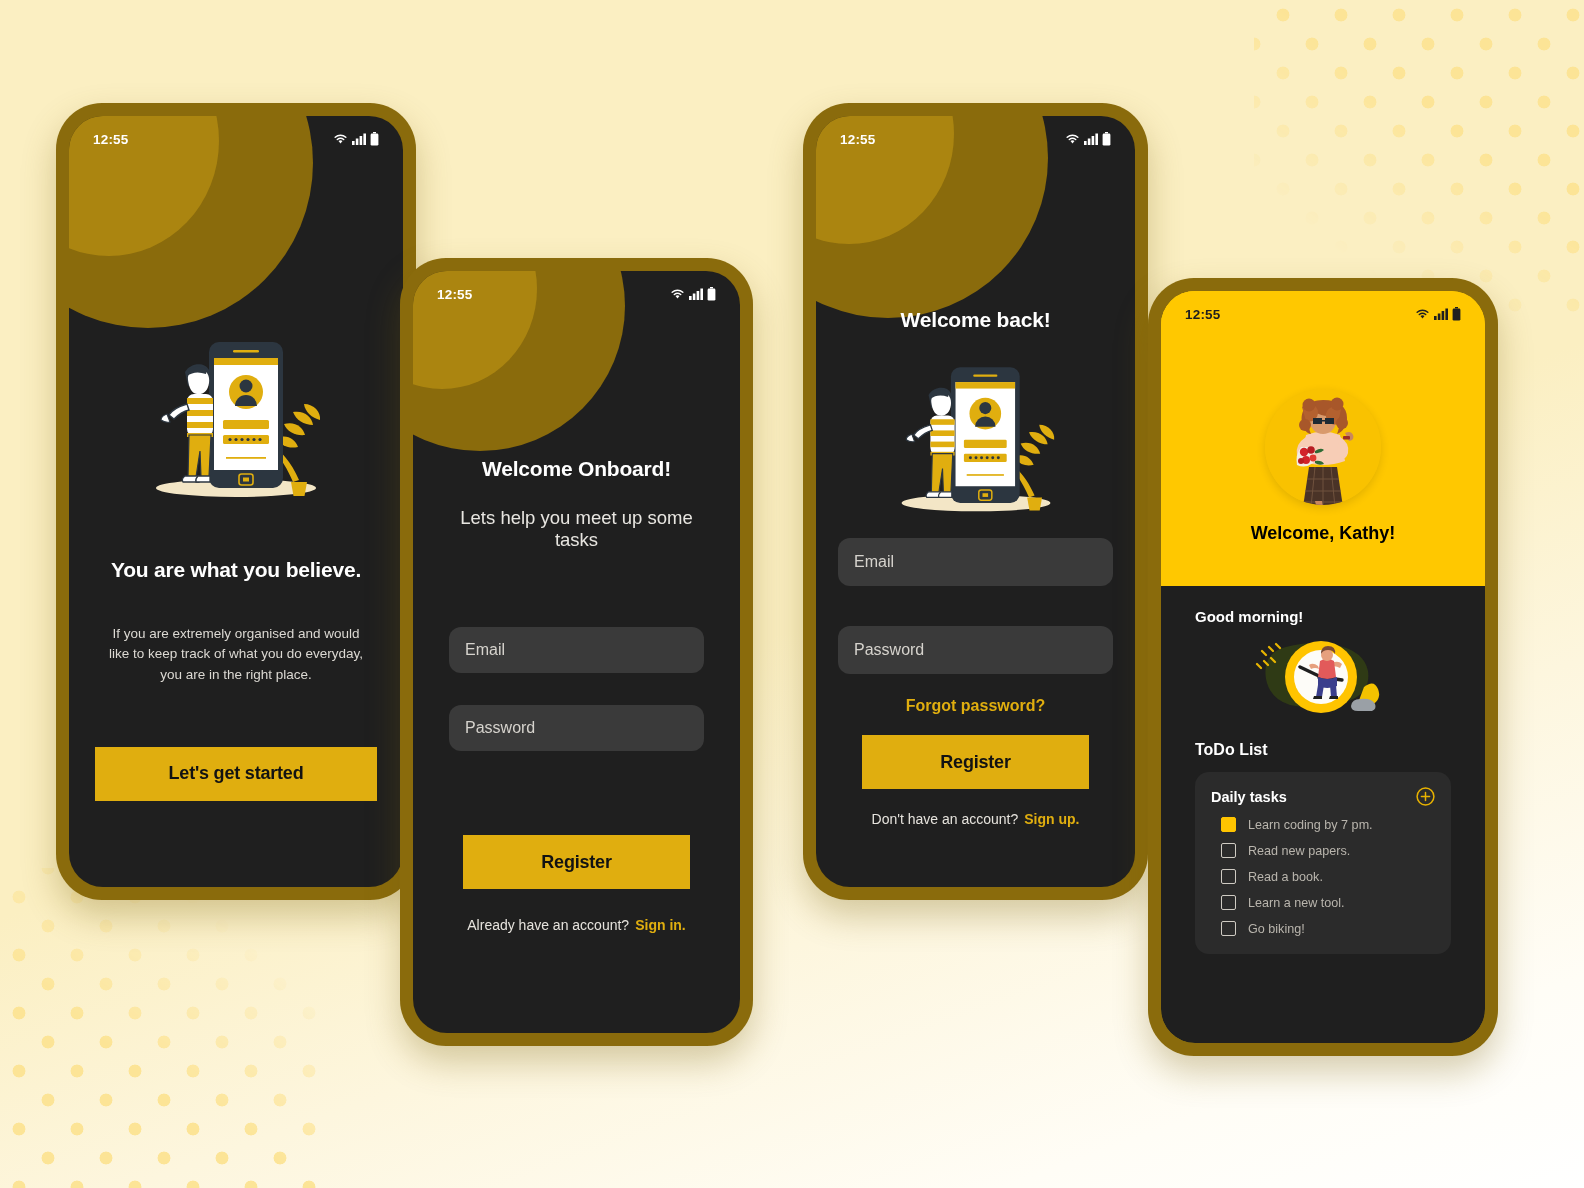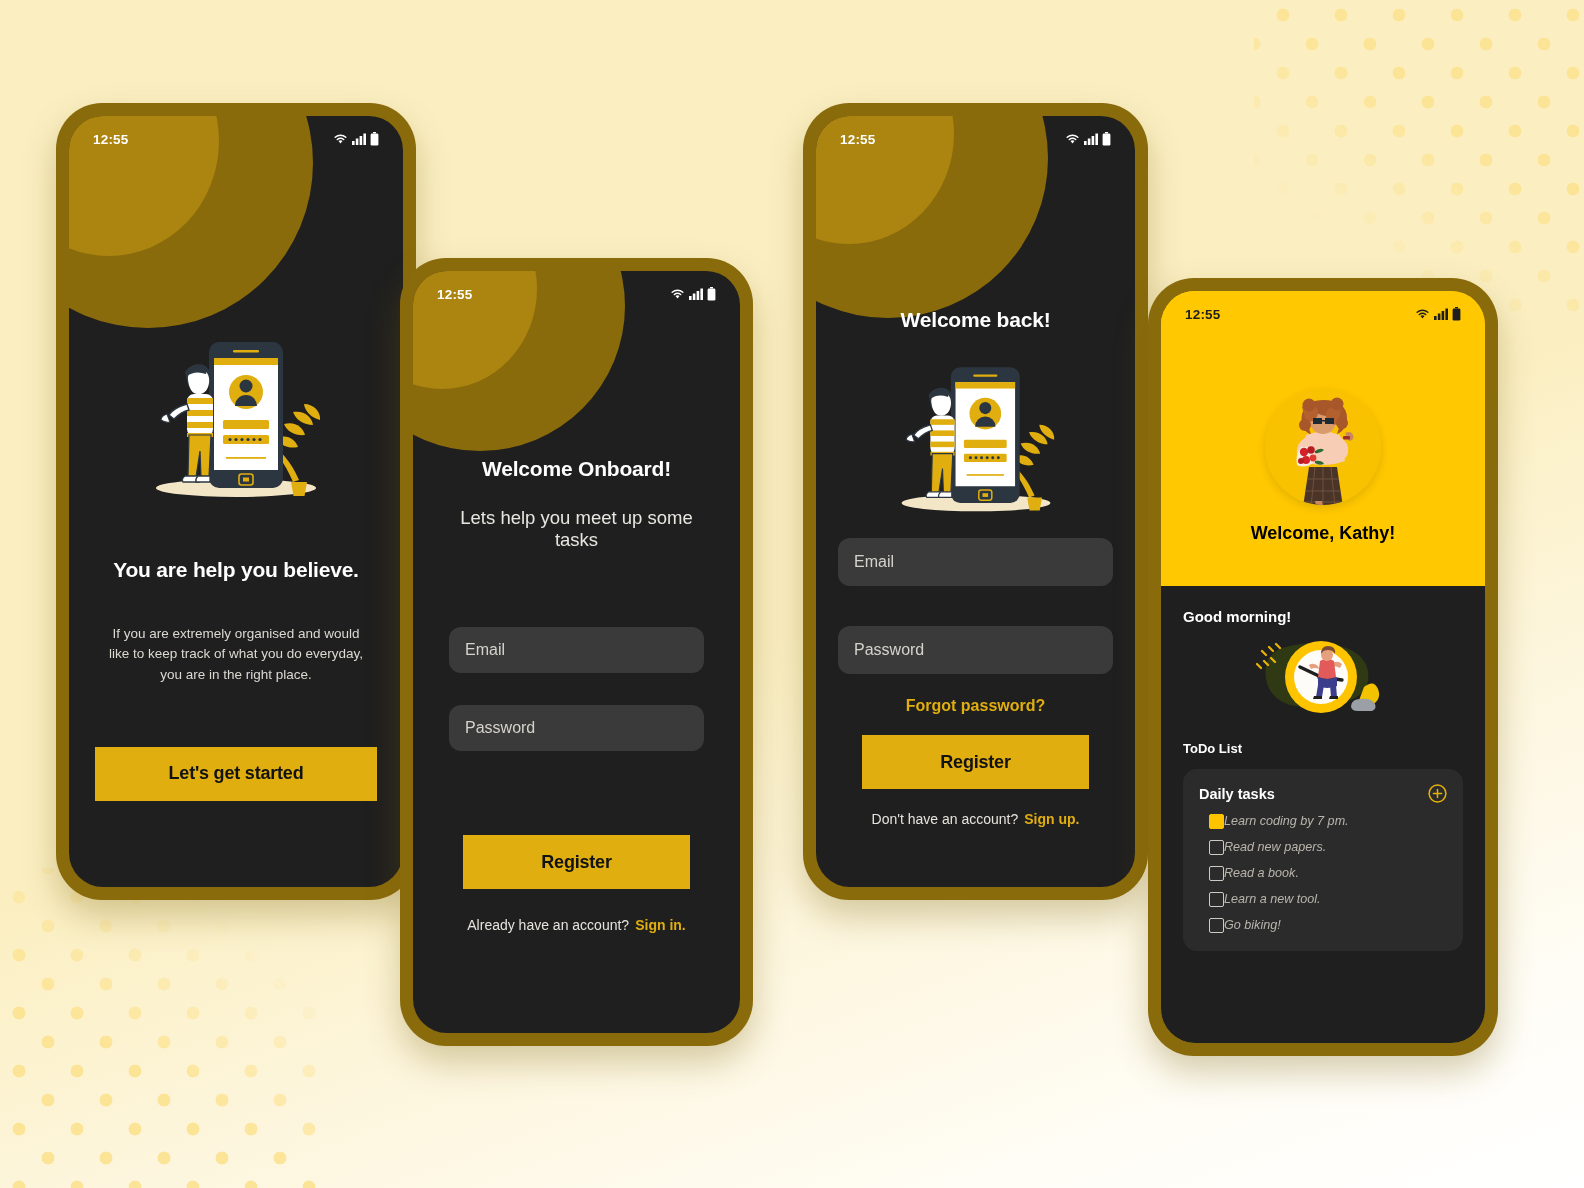--- a/index.html
+++ b/index.html
@@ -113,28 +113,28 @@
   .p4-head {
     background: #FFC800; height: 295px; position: relative; flex: none;
     display: flex; flex-direction: column; align-items: center;
   }
   .p4-avatar {
     width: 116px; height: 116px; border-radius: 50%; margin-top: 98px;
     overflow: hidden; position: relative; background: #F8C300;
     box-shadow: 0 3px 10px rgba(0,0,0,.12);
   }
   .p4-name { margin-top: 18px; font-size: 18px; font-weight: bold; color: #000000; }
-  .p4-body { flex: 1; background: #1F1F1F; padding: 22px 22px 0; }
+  .p4-body { flex: 1; background: #1F1F1F; padding: 22px 34px 0; }
   .p4-greet { font-size: 15px; font-weight: bold; color: #fff; }
   .p4-clock-wrap { display: flex; justify-content: center; margin-top: 8px; }
-  .p4-todo-title { font-size: 13px; font-weight: bold; color: #fff; margin-top: 20px; }
+  .p4-todo-title { font-size: 16px; font-weight: bold; color: #fff; margin-top: 20px; }
   .todo-card { background: #2B2B2B; border-radius: 14px; margin-top: 13px; padding: 15px 16px 18px; }
   .todo-card-head { display: flex; align-items: center; justify-content: space-between; }
   .todo-card-title { font-size: 14.5px; font-weight: bold; color: #fff; }
-  .todo-item { display: flex; align-items: flex-start; margin-top: 11px; padding-left: 10px; font-style: italic; }
+  .todo-item { display: flex; align-items: flex-end; gap: 12px; margin-top: 11px; padding-left: 10px; }
   .cb { width: 15px; height: 15px; border: 1.6px solid #CFCBC3; border-radius: 2px; flex: none; }
   .cb.on { background: #FFC400; border-color: #FFC400; }
   .todo-label { font-size: 12.6px; color: #B9B5AD; }
 
   
   .illu { display: block; }
 </style>
 </head>
 <body>
 
@@ -217,21 +217,21 @@
             <rect x="46" y="103" width="26" height="4"></rect>
           </g>
           <path d="M46 74 q-14 4 -18 11 l5 4 q7 -7 15 -9 Z" fill="#fff" stroke="#2C3640" stroke-width="1.4"></path>
           <path d="M26 84 q-6 2 -6 6 q4 3 9 2 Z" fill="#fff" stroke="#2C3640" stroke-width="1.2"></path>
           <path d="M48 105 h22 l-2 42 h-8 l-1 -26 l-4 26 h-8 Z" fill="#E0AE0F" stroke="#2C3640" stroke-width="1.2"></path>
           <path d="M44 146 h14 v6 h-16 q-2 -3 2 -6 Z" fill="#fff" stroke="#2C3640" stroke-width="1.3"></path>
           <path d="M57 146 h12 v6 h-14 q-1 -3 2 -6 Z" fill="#fff" stroke="#2C3640" stroke-width="1.3"></path>
         </svg>
       </div>
       <div style="height:56px;flex:none;"></div>
-      <div class="title-lg">You are help you believe.</div>
+      <div class="title-lg">You are what you believe.</div>
       <div style="height:42px;flex:none;"></div>
       <div class="body-sm" style="padding:0 12px;">If you are extremely organised and would like to keep track of what you do everyday, you are in the right place.</div>
       <div style="height:62px;flex:none;"></div>
       <div class="btn-primary">Let's get started</div>
     </div>
   </div>
 </div>
 
 <div class="phone" id="phone-2">
   <div class="screen">

